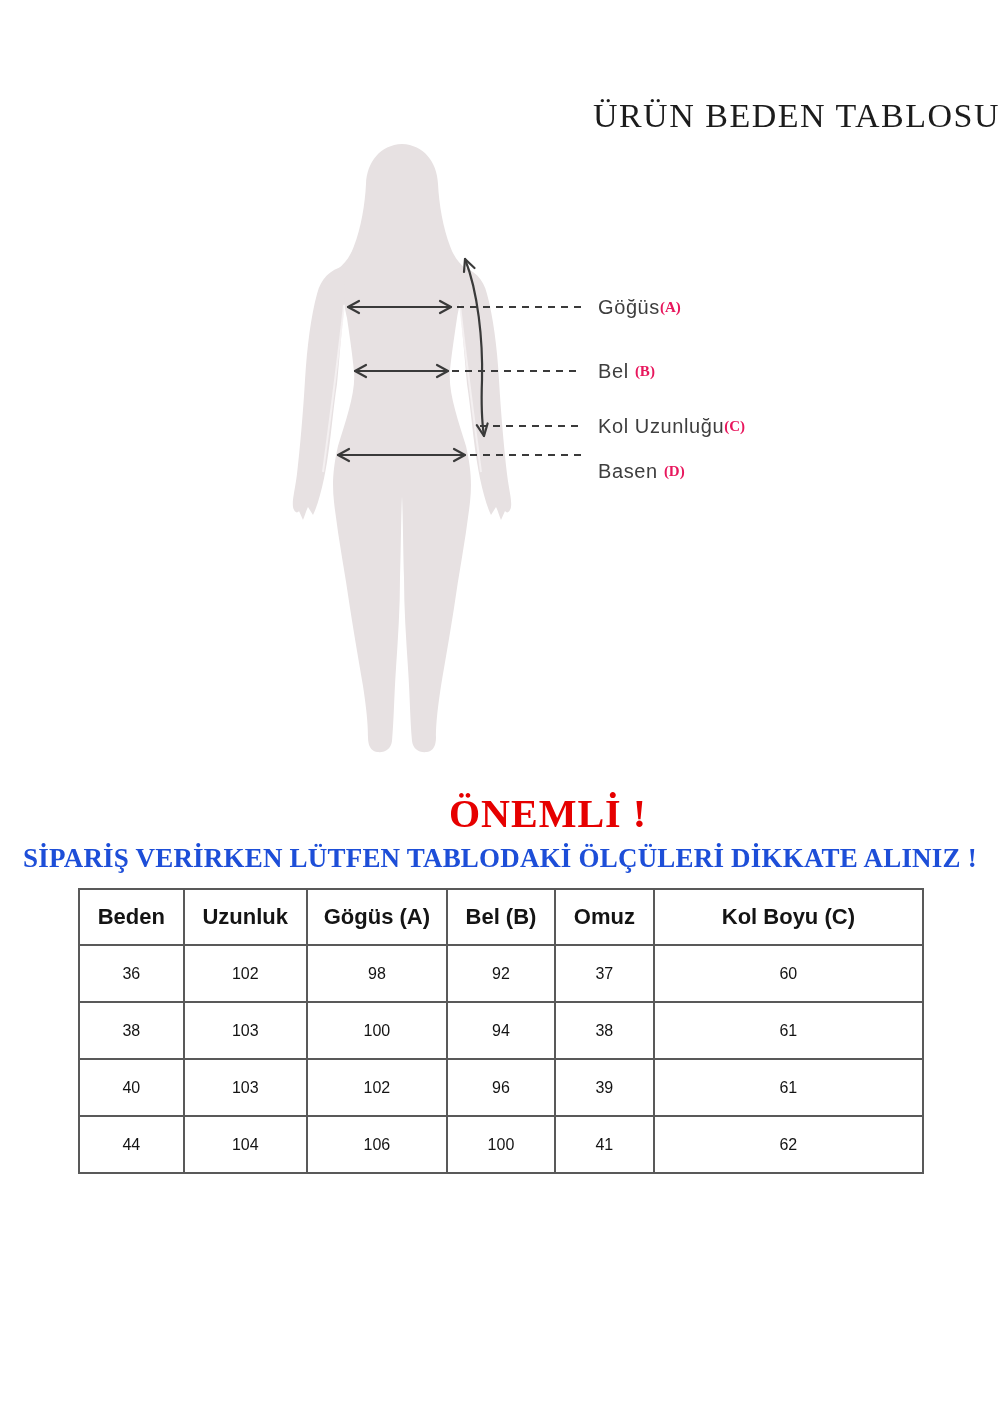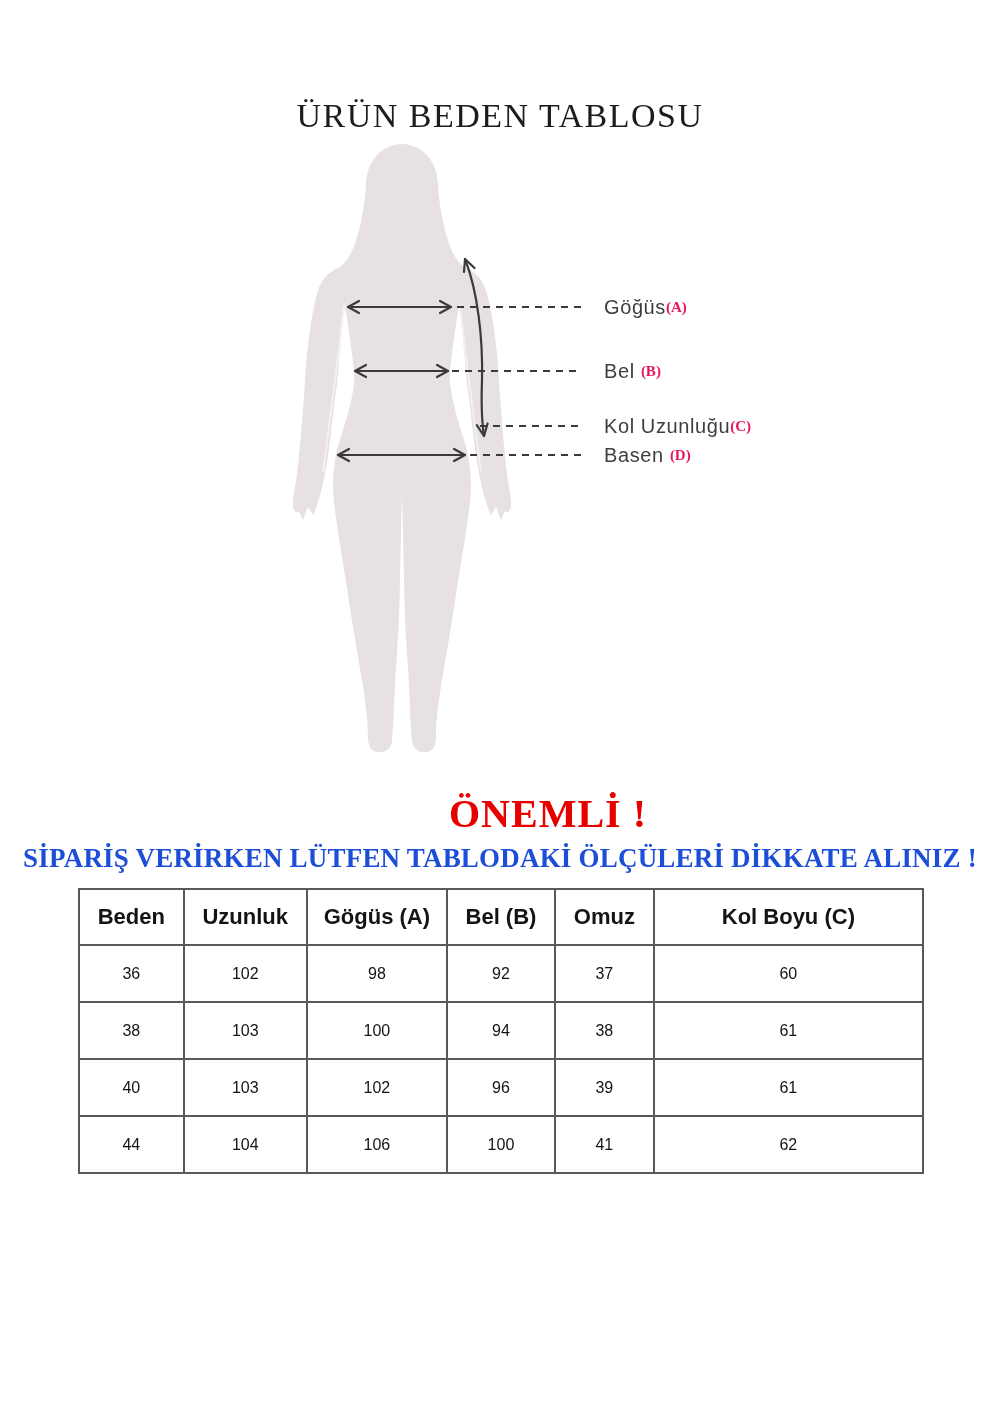--- a/index.html
+++ b/index.html
@@ -3,38 +3,38 @@
 <meta charset="utf-8">
 <style>
   html,body{margin:0;padding:0;background:#ffffff;}
   .page{
     position:relative;width:1000px;height:1414px;margin:0 auto;
     background:#ffffff;overflow:hidden;
     font-family:"Liberation Sans",sans-serif;
   }
   .page-title{
     position:absolute;top:74px;left:0;width:100%;
-    text-align:center;
+    text-align:right;
     font-family:"Liberation Serif",serif;
     font-size:34px;font-weight:400;letter-spacing:1.5px;
     color:#1c1c1c;
   }
   .figure-svg{position:absolute;left:280px;top:140px;width:460px;height:620px;}
   .diagram-label{
     position:absolute;left:598px;height:22px;line-height:22px;
-    font-size:20px;color:#3e3e3e;letter-spacing:0.6px;white-space:pre;margin-left:6px;
+    font-size:20px;color:#3e3e3e;letter-spacing:0.6px;white-space:pre;
   }
   .diagram-label .letter{
     font-family:"Liberation Serif",serif;font-weight:bold;
     font-size:15px;color:#e8175d;position:relative;top:-2px;letter-spacing:0;
   }
   .label-chest{top:296px;}
   .label-waist{top:360px;}
   .label-arm{top:415px;}
-  .label-hip{top:444px;}
+  .label-hip{top:460px;}
   .warning-heading{
     position:absolute;top:790px;left:0;width:100%;text-align:center;
     font-family:"Liberation Serif",serif;font-weight:bold;
     font-size:40px;color:#e60000;letter-spacing:1px;padding-left:48px;
   }
   .warning-sub{
     position:absolute;top:843px;left:0;width:100%;text-align:center;
     font-family:"Liberation Serif",serif;font-weight:bold;
     font-size:27px;color:#1d4ed8;letter-spacing:0.2px;
   }

